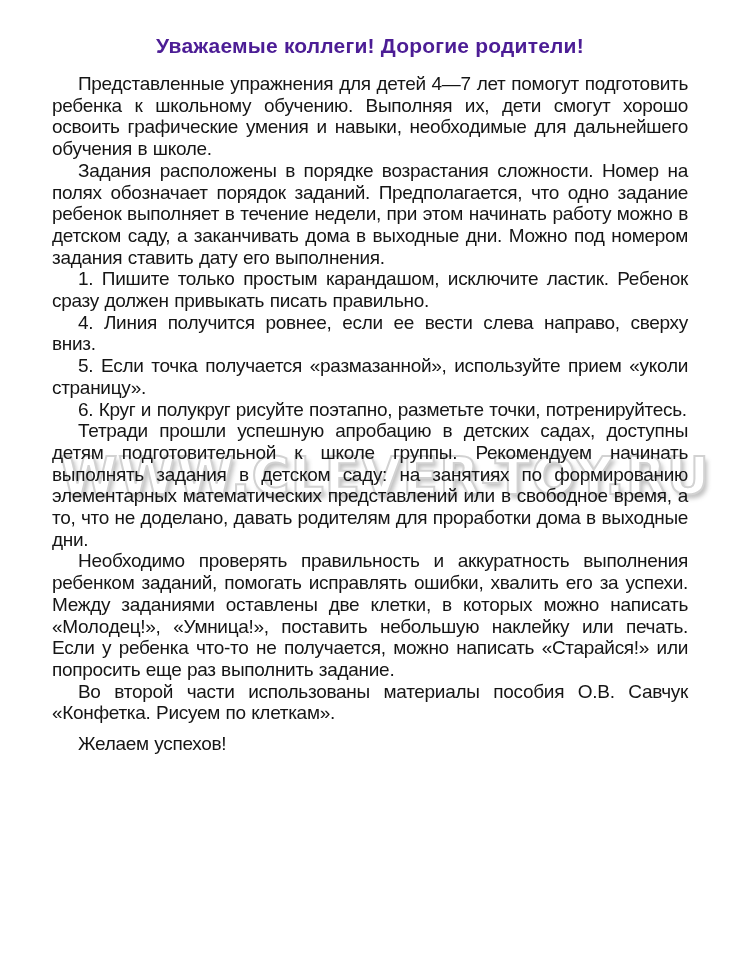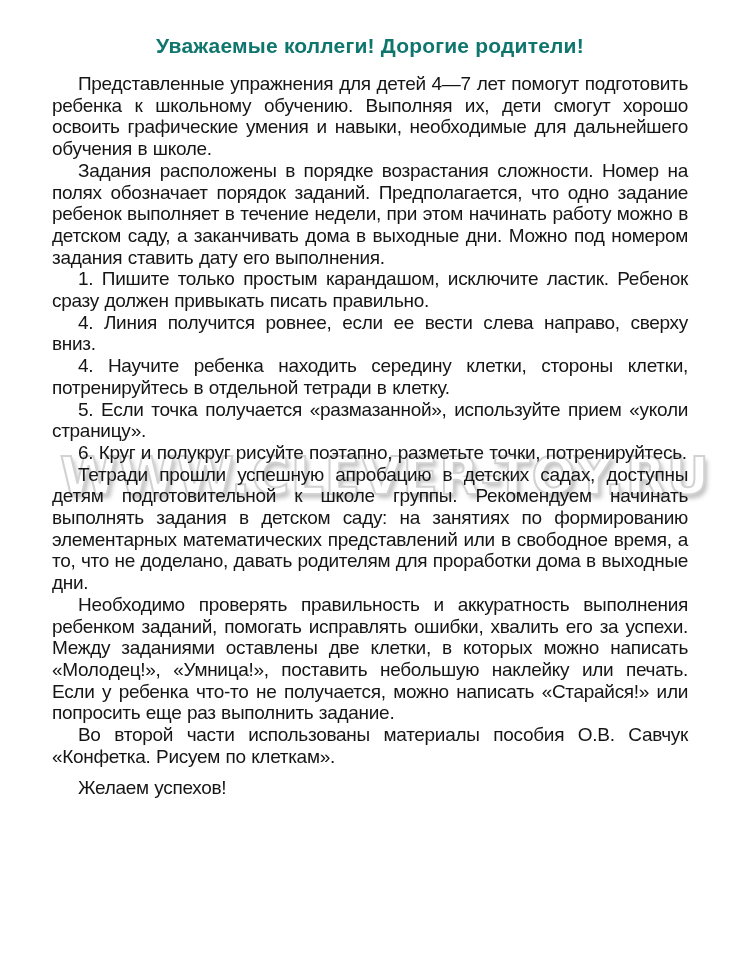--- a/index.html
+++ b/index.html
@@ -39,21 +39,21 @@
     width: 636px;
     z-index: 1;
     color: #151515;
   }
   .title {
     margin: 0 0 15px 0;
     text-align: center;
     font-size: 21px;
     font-weight: bold;
     letter-spacing: 0.2px;
-    color: #0f766e;
+    color: #4c1d95;
   }
   .para {
     margin: 0;
     font-size: 19px;
     line-height: 21.7px;
     letter-spacing: -0.3px;
     text-align: justify;
     text-indent: 26px;
     word-spacing: 0.5px;
   }
@@ -67,21 +67,20 @@
 
 <div class="page">
   <div class="watermark">WWW.CLEVER-TOY.RU</div>
   <div class="content">
     <h1 class="title">Уважаемые коллеги! Дорогие родители!</h1>
     <div id="paragraphs">
         <p class="para">Представленные упражнения для детей 4—7 лет помогут подготовить ребенка к школьному обучению. Выполняя их, дети смогут хорошо освоить графические умения и навыки, необходимые для дальнейшего обучения в школе.</p>
         <p class="para">Задания расположены в порядке возрастания сложности. Номер на полях обозначает порядок заданий. Предполагается, что одно задание ребенок выполняет в течение недели, при этом начинать работу можно в детском саду, а заканчивать дома в выходные дни. Можно под номером задания ставить дату его выполнения.</p>
         <p class="para">1. Пишите только простым карандашом, исключите ластик. Ребенок сразу должен привыкать писать правильно.</p>
         <p class="para">4. Линия получится ровнее, если ее вести слева направо, сверху вниз.</p>
-        <p class="para">4. Научите ребенка находить середину клетки, стороны клетки, потренируйтесь в отдельной тетради в клетку.</p>
         <p class="para">5. Если точка получается «размазанной», используйте прием «уколи страницу».</p>
         <p class="para">6. Круг и полукруг рисуйте поэтапно, разметьте точки, потренируйтесь.</p>
         <p class="para">Тетради прошли успешную апробацию в детских садах, доступны детям подготовительной к школе группы. Рекомендуем начинать выполнять задания в детском саду: на занятиях по формированию элементарных математических представлений или в свободное время, а то, что не доделано, давать родителям для проработки дома в выходные дни.</p>
         <p class="para">Необходимо проверять правильность и аккуратность выполнения ребенком заданий, помогать исправлять ошибки, хвалить его за успехи. Между заданиями оставлены две клетки, в которых можно написать «Молодец!», «Умница!», поставить небольшую наклейку или печать. Если у ребенка что-то не получается, можно написать «Старайся!» или попросить еще раз выполнить задание.</p>
         <p class="para">Во второй части использованы материалы пособия О.В. Савчук «Конфетка. Рисуем по клеткам».</p>
         <p class="para closing">Желаем успехов!</p>
       </div>
   </div>
 </div>
 

